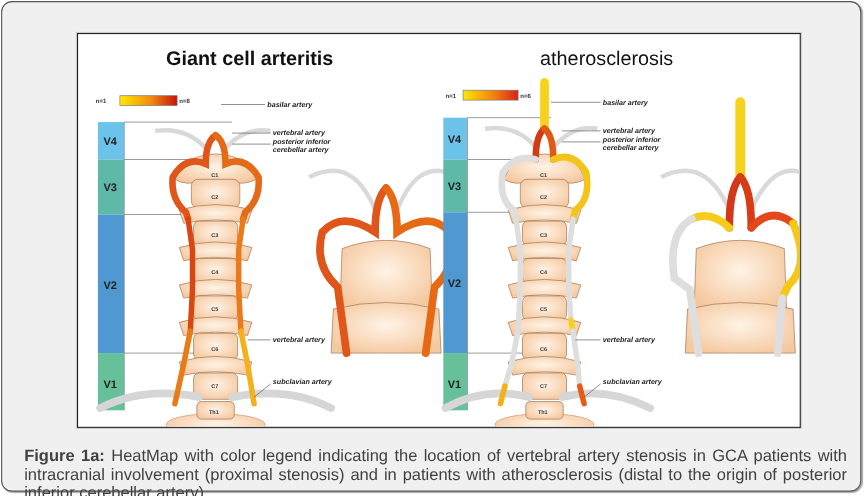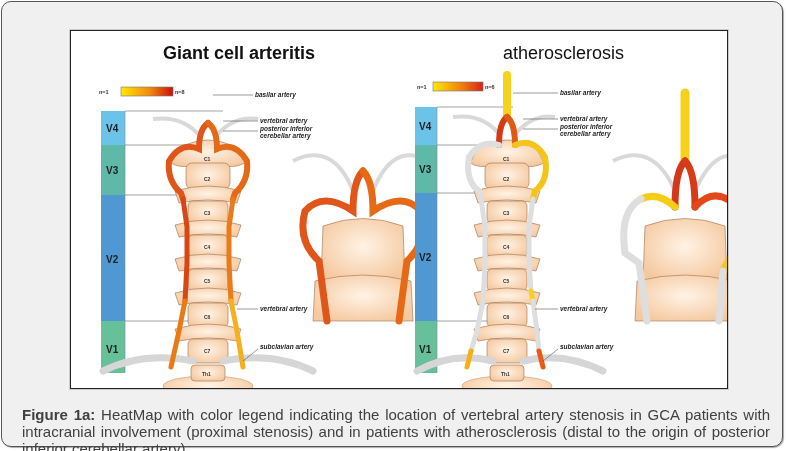--- a/index.html
+++ b/index.html
@@ -1,18 +1,18 @@
 <!DOCTYPE html>
 <html><head>
 <meta charset="utf-8">
 <style>
   html,body{margin:0;padding:0;background:#ffffff;}
   body{width:787px;height:451px;position:relative;overflow:hidden;font-family:"Liberation Sans",sans-serif;}
   .card{position:absolute;left:1px;top:1px;width:782px;height:446px;background:#f0f0f0;border:1px solid #555;border-radius:10px;box-sizing:border-box;box-shadow:1px 1px 1px #aaa;}
-  .figure{position:absolute;left:68px;top:28px;width:658px;height:359px;background:#fff;border:1px solid #222;box-shadow:0 0 0 1px #ccc;box-sizing:border-box;overflow:hidden;padding-left:12px;}
+  .figure{position:absolute;left:68px;top:28px;width:658px;height:359px;background:#fff;border:1px solid #222;box-shadow:0 0 0 1px #ccc;box-sizing:border-box;overflow:hidden;}
   .caption{position:absolute;left:20px;top:404px;width:748px;font-size:15px;line-height:17px;color:#404040;text-align:justify;}
   .caption b{font-weight:bold;}
   svg text{font-family:"Liberation Sans",sans-serif;}
   .lbl{font-style:italic;font-weight:bold;font-size:6.5px;fill:#222;}
   .ttl{font-size:18px;fill:#111;}
   .seg{font-weight:bold;font-size:10px;fill:#222;}
   .vert{font-size:5px;fill:#333;font-weight:bold;}
   .nlbl{font-size:5.5px;fill:#333;font-weight:bold;}
 </style>
 </head>

